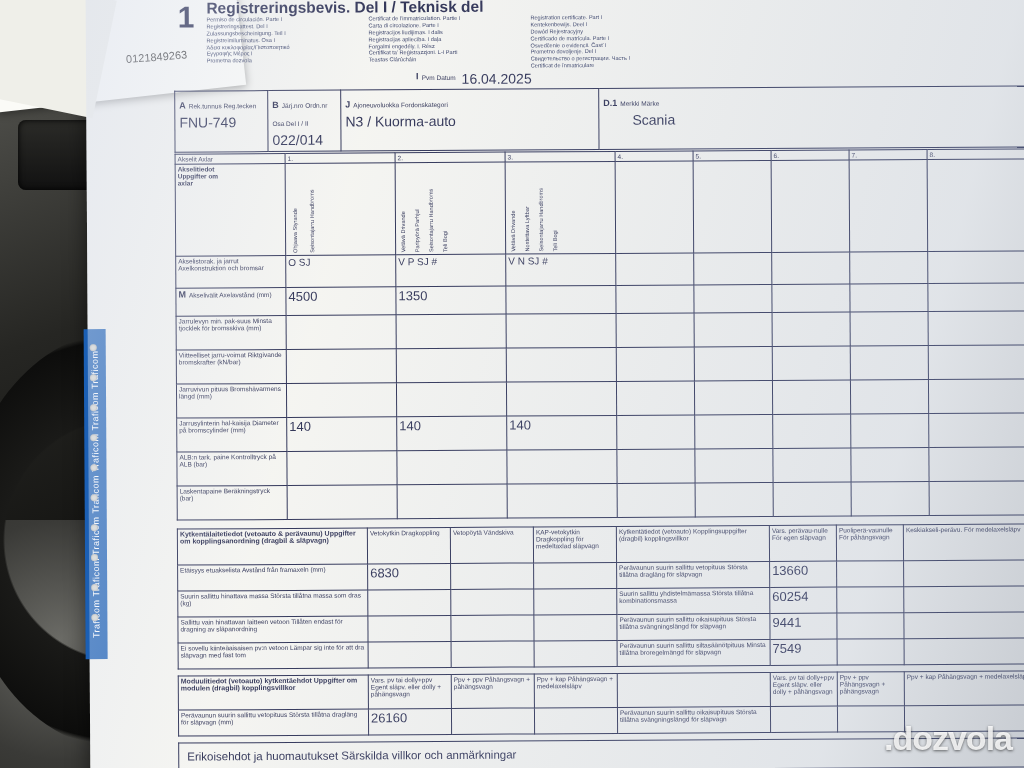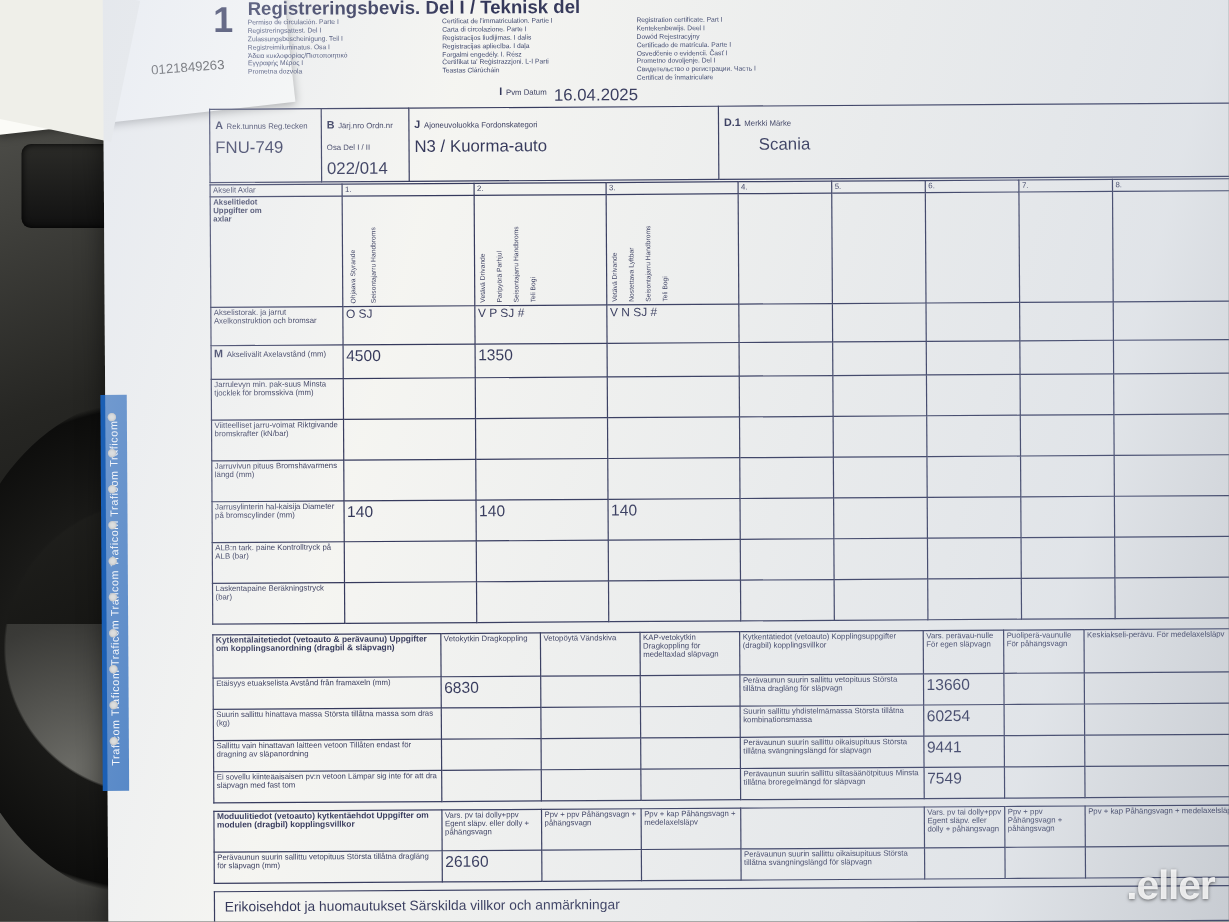--- a/index.html
+++ b/index.html
@@ -430,13 +430,13 @@
           </td>
         </tr>
       </tbody>
         </table>
 
     </div>
   </div>
   <div class="tint"></div>
 </div>
 
-<div class="watermark">.eller</div>
+<div class="watermark">.dozvola</div>
 
 </body></html>

